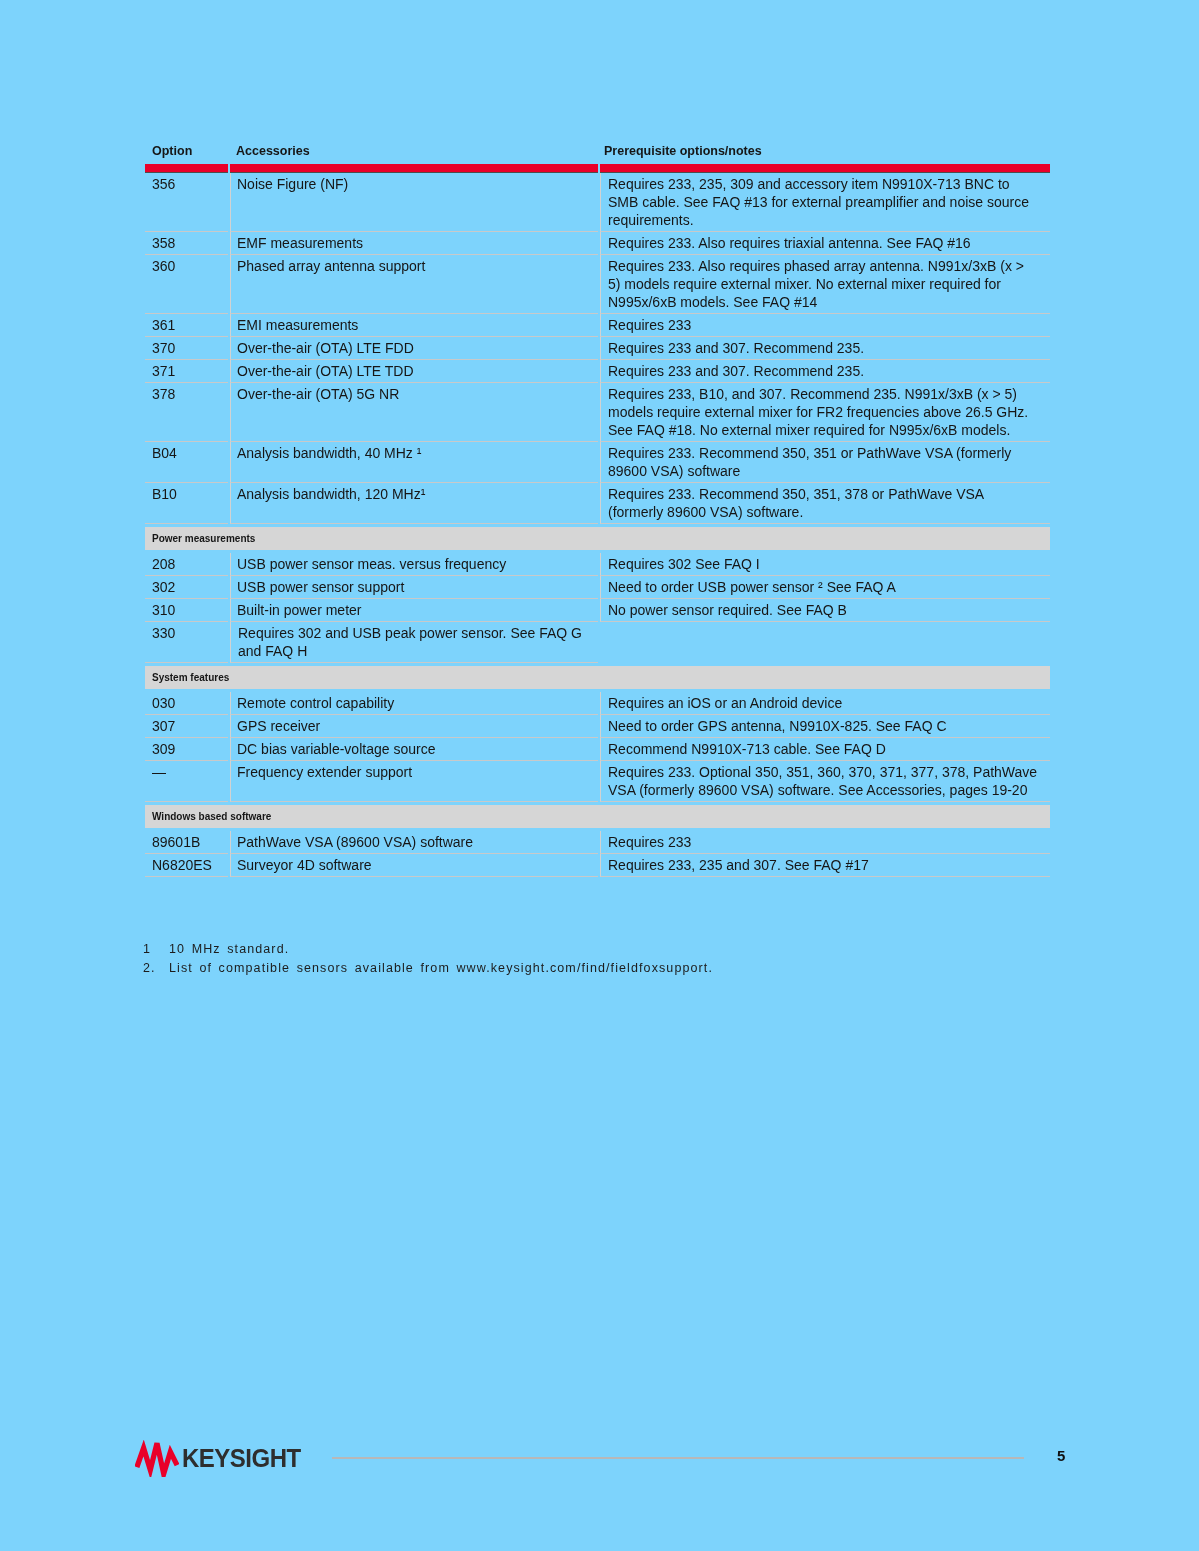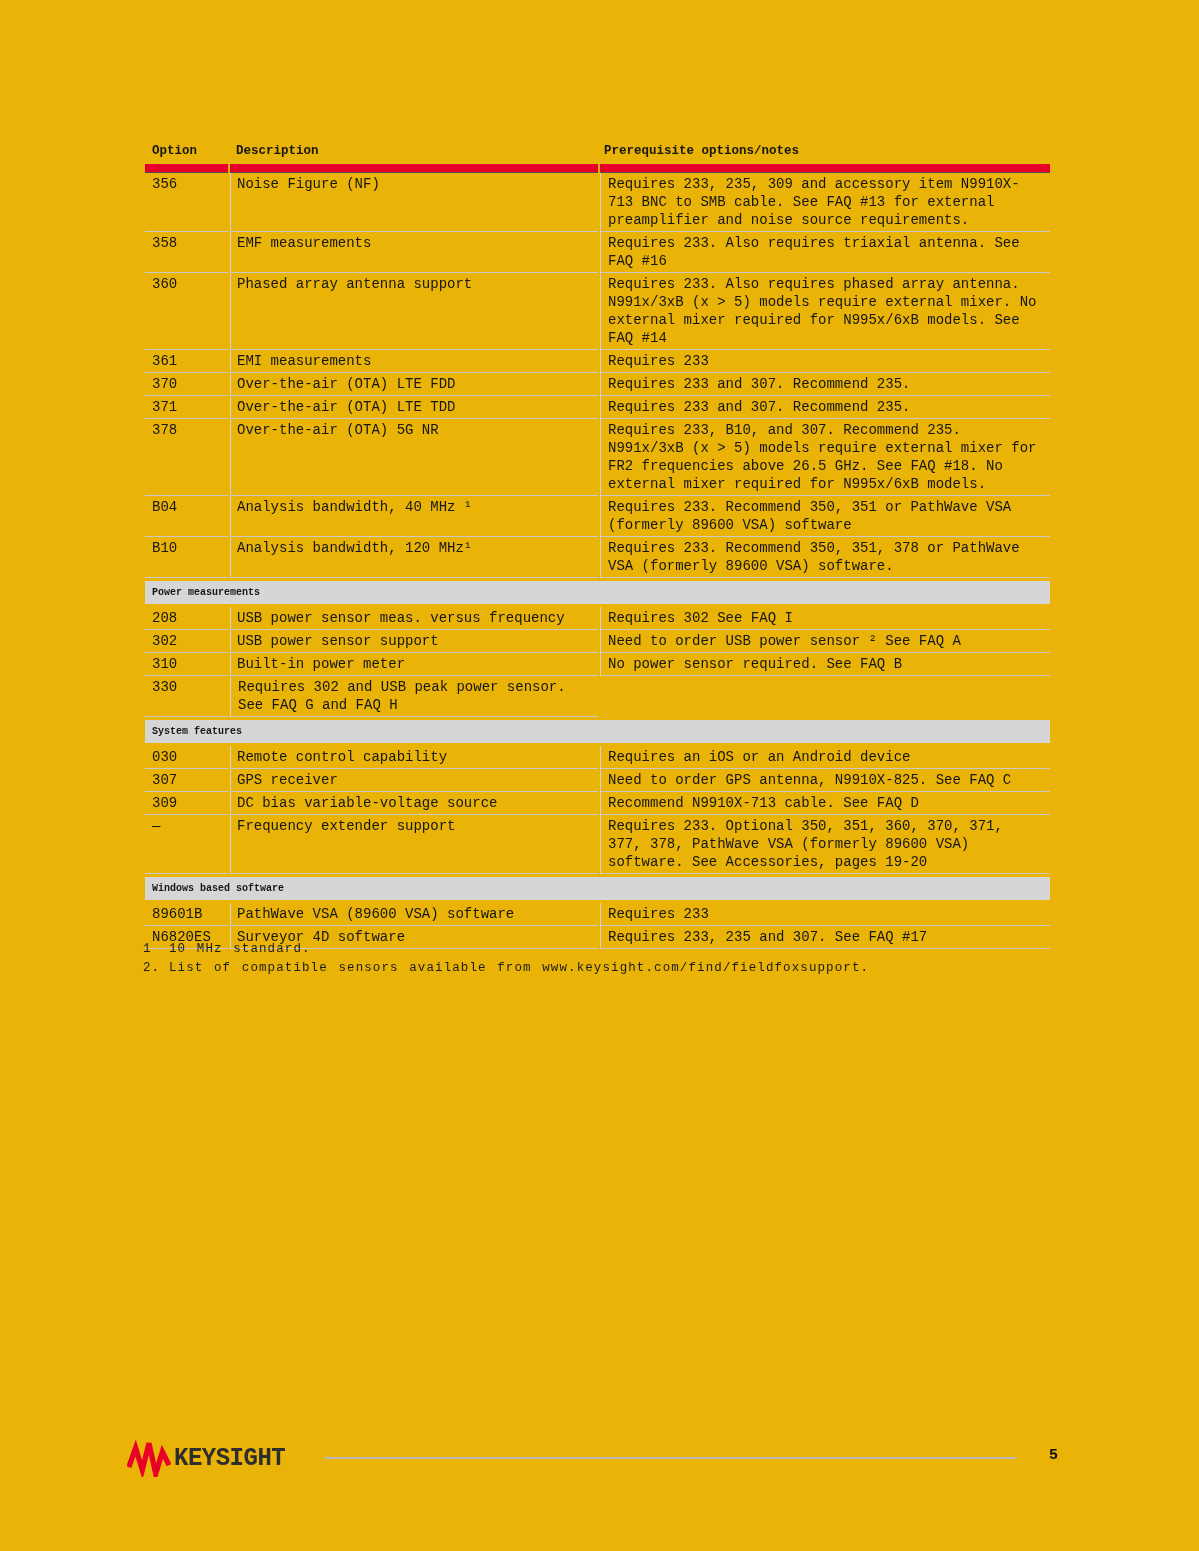--- a/index.html
+++ b/index.html
@@ -1,20 +1,20 @@
 <!DOCTYPE html>
 <html style="--red: #E90029; --section: #D6D6D6;"><head>
 <meta charset="utf-8">
 <style>
   html,body { margin:0; padding:0; background:#ffffff; }
   .page {
     position:relative;
     width:1199px; height:1551px;
-    background:#eab308;
-    font-family:Liberation Mono, monospace;
+    background:#7dd3fc;
+    font-family:Liberation Sans, sans-serif;
     color:#161616;
     overflow:hidden;
   }
   
   .table-wrap { position:absolute; left:145px; top:144px; width:905px; }
   .thead {
     display:grid; grid-template-columns:83px 368px 1fr; column-gap:2px;
   }
   .thead span {
     font-weight:bold; font-size:12.5px; line-height:15px;
@@ -48,41 +48,41 @@
   }
   
   .footnotes {
     position:absolute; left:143px; top:940px; width:760px;
     font-size:12.5px; line-height:19px;
     letter-spacing:1.1px; word-spacing:2px; color:#1c1c1c;
   }
   .footnote { display:flex; }
   .footnote .marker { width:26px; flex:0 0 26px; }
   
-  .footer { position:absolute; left:127px; top:1436px; width:940px; height:46px; }
+  .footer { position:absolute; left:135px; top:1436px; width:940px; height:46px; }
   .logo { position:absolute; left:0; top:4px; display:flex; align-items:center; }
   .spark { width:44px; height:37px; display:block; }
   .spark path { stroke:var(--red,#E90029); stroke-width:5.5; fill:none; }
   .logo-text {
     font-weight:bold; font-size:24px; letter-spacing:-0.5px;
     color:#2e2e2e; margin-left:3px;
     transform:scaleY(1.04);
   }
   .rule { position:absolute; left:197px; top:21px; width:692px; height:2px; background:#b8b8b8; }
   .pagenum { position:absolute; left:922px; top:11px; font-weight:bold; font-size:15px; color:#111; }
 </style>
 </head>
 <body>
 
 <div class="page">
 
   <div class="table-wrap">
     <div class="thead">
       <span class="h-opt">Option</span>
-      <span class="h-desc">Description</span>
+      <span class="h-desc">Accessories</span>
       <span class="h-notes">Prerequisite options/notes</span>
     </div>
     <div class="accent">
       <div></div>
       <div></div>
       <div></div>
     </div>
     <div>
         <div class="data-row">
           <div class="cell-option">356</div>

